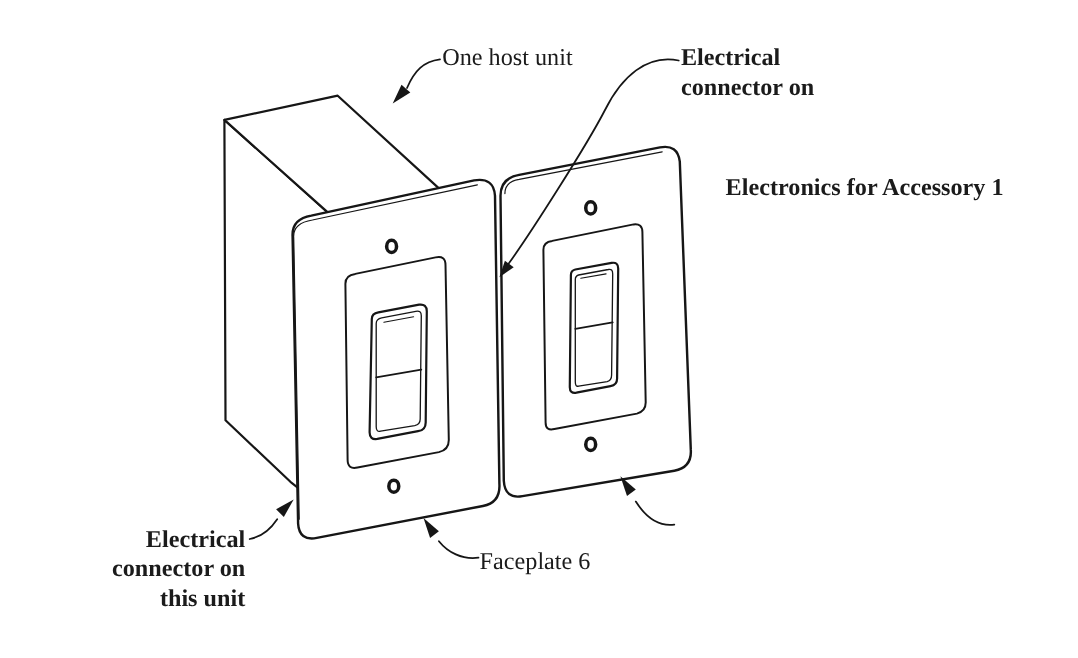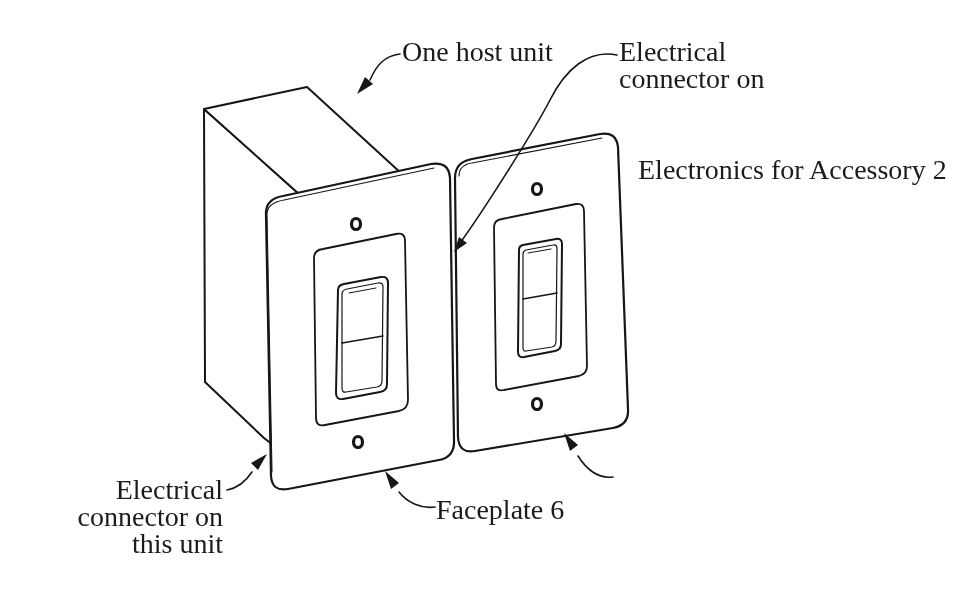--- a/index.html
+++ b/index.html
@@ -15,28 +15,28 @@
     overflow: hidden;
     font-family: "Liberation Serif", "DejaVu Serif", serif;
   }
   #line-art {
     position: absolute;
     left: 0;
     top: 0;
   }
   .label {
     position: absolute;
-    font-size: 28px;
+    font-size: 22px;
     line-height: 27px;
     color: #1b1b1b;
     white-space: nowrap;
   }
   .label.align-right { text-align: right; }
   .label.align-center { text-align: center; white-space: normal; }
-  .label div { white-space: nowrap; }
+  .label div { white-space: nowrap; font-weight: bold; }
 </style>
 </head>
 <body>
 
 <div id="figure-canvas">
 
   <svg id="line-art" width="980" height="598" viewBox="0 0 980 598" stroke="#161616" fill="none" stroke-linejoin="round" stroke-linecap="round">
 
     <g>
       <path d="M 204,109 L 299,194 L 302,468 L 264,438 L 205,382 Z" fill="#ffffff" stroke-width="2"></path>
@@ -90,21 +90,21 @@
   </svg>
 
   <div class="label" style="left:402px; top:38px;">One host unit</div>
 
   <div class="label" style="left:619px; top:38px;">
     <div>Electrical</div>
     <div>connector on</div>
   </div>
 
   <div class="label align-center" style="left:638px; top:156px; width:296px;">
-    <div>Electronics for Accessory 2</div>
+    <div>Electronics for Accessory 1</div>
   </div>
 
   <div class="label align-right" style="left:55px; top:476px; width:168px;">
     <div>Electrical</div>
     <div>connector on</div>
     <div>this unit</div>
   </div>
 
   <div class="label" style="left:436px; top:496px;">Faceplate 6</div>
 

